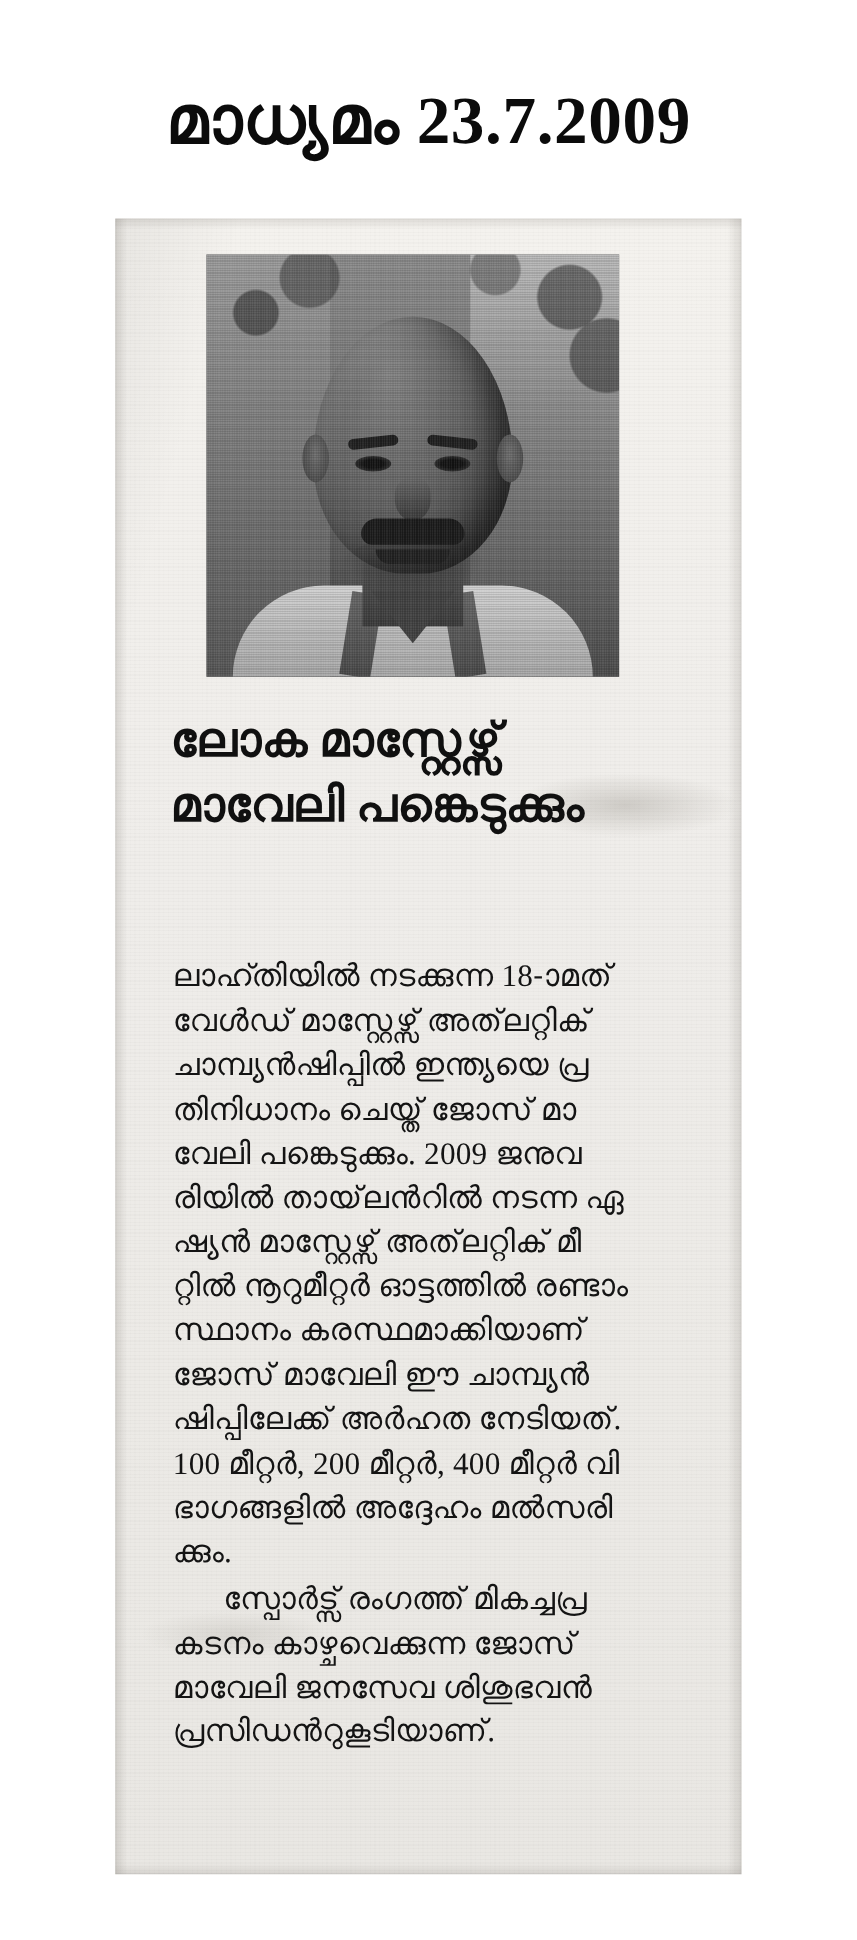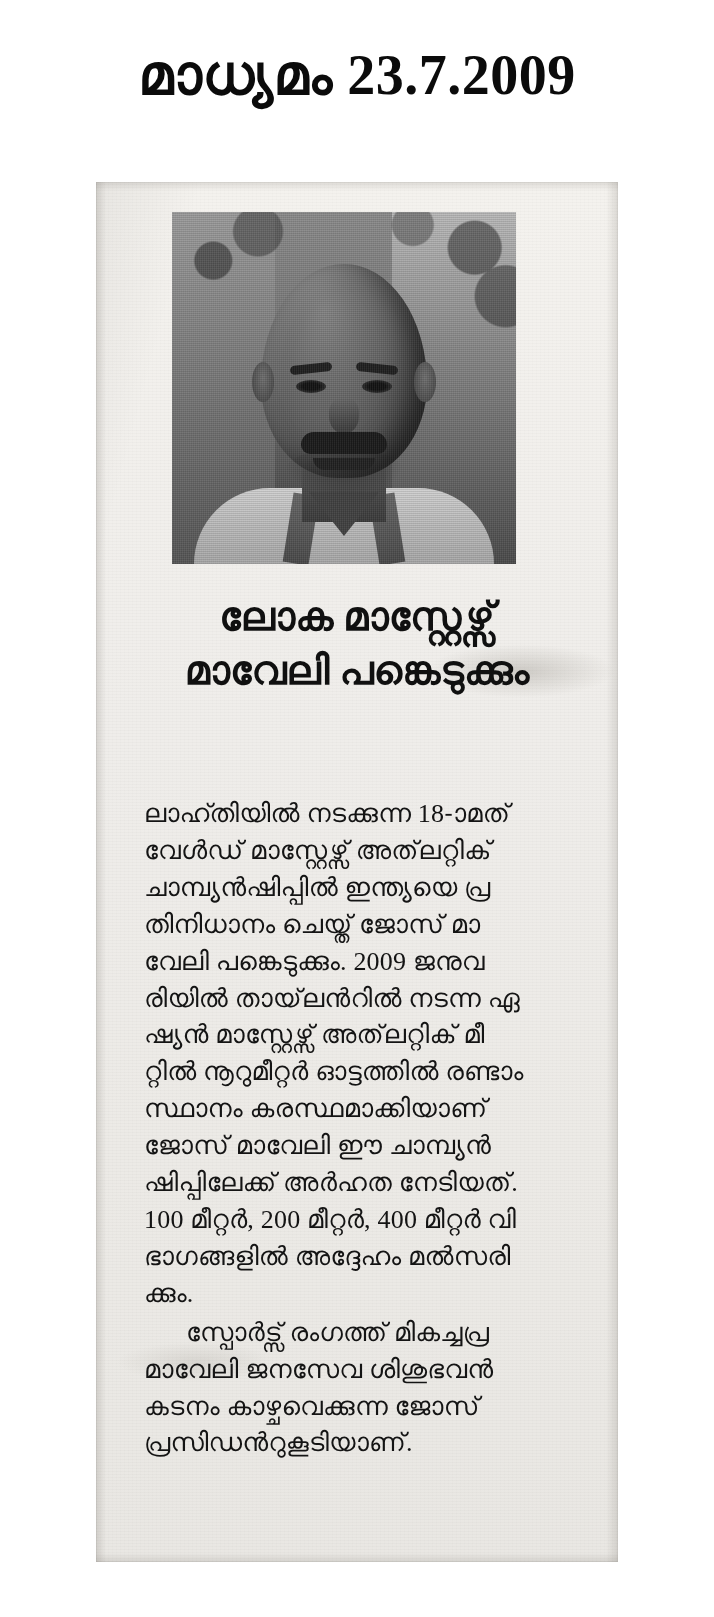--- a/index.html
+++ b/index.html
@@ -12,21 +12,21 @@
     height: 1617px;
     font-family: "Liberation Sans", sans-serif;
     color: #111;
     overflow: hidden;
     position: relative;
   }
 
   
   .masthead {
     text-align: center;
-    padding-top: 46px;
+    padding-top: 72px;
     padding-bottom: 10px;
   }
   .masthead-text {
     font-family: "Liberation Serif", serif;
     font-size: 56px;
     font-weight: 700;
     letter-spacing: 0.5px;
     color: #0b0b0b;
     line-height: 1.05;
     white-space: nowrap;
@@ -217,21 +217,20 @@
     top: 408px;
     width: 430px;
     z-index: 4;
   }
   .headline-line {
     font-family: "Liberation Serif", serif;
     font-weight: 700;
     font-size: 40px;
     line-height: 1.34;
     color: #101010;
-    text-align: center;
     white-space: nowrap;
   }
 
   
   .article {
     position: absolute;
     left: 48px;
     top: 614px;
     width: 430px;
     z-index: 4;
@@ -316,19 +315,19 @@
       <div class="line">റ്റിൽ നൂറുമീറ്റർ ഓട്ടത്തിൽ രണ്ടാം</div>
       <div class="line">സ്ഥാനം കരസ്ഥമാക്കിയാണ്</div>
       <div class="line">ജോസ് മാവേലി ഈ ചാമ്പ്യൻ</div>
       <div class="line">ഷിപ്പിലേക്ക് അർഹത നേടിയത്.</div>
       <div class="line">100 മീറ്റർ, 200 മീറ്റർ, 400 മീറ്റർ വി</div>
       <div class="line">ഭാഗങ്ങളിൽ അദ്ദേഹം മൽസരി</div>
       <div class="line">ക്കും.</div>
     </div>
     <div class="para">
       <div class="line indent">സ്പോർട്സ് രംഗത്ത് മികച്ചപ്ര</div>
+      <div class="line">കടനം കാഴ്ചവെക്കുന്ന ജോസ്</div>
       <div class="line">മാവേലി ജനസേവ ശിശുഭവൻ</div>
-      <div class="line">കടനം കാഴ്ചവെക്കുന്ന ജോസ്</div>
       <div class="line">പ്രസിഡൻറുകൂടിയാണ്.</div>
     </div>
   </div>
 
 </div>
 
 </body></html>

